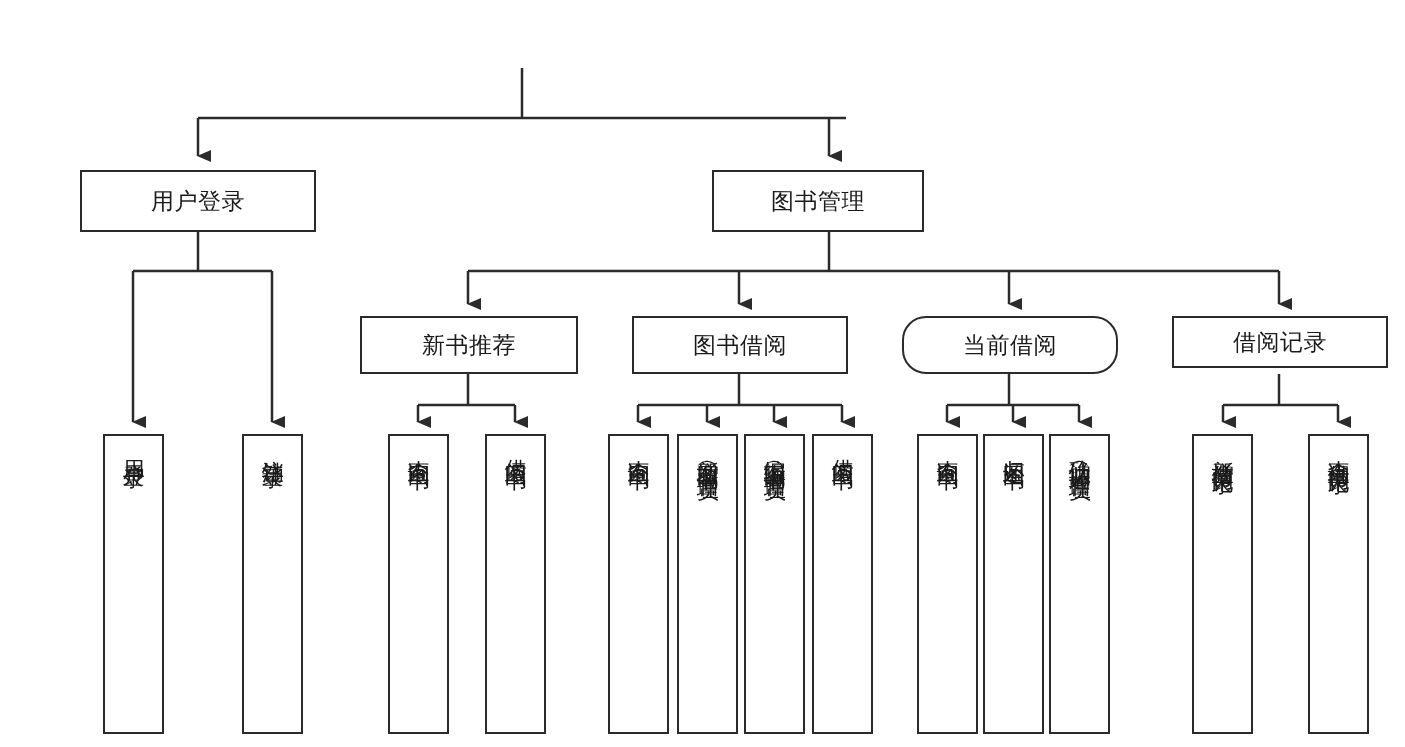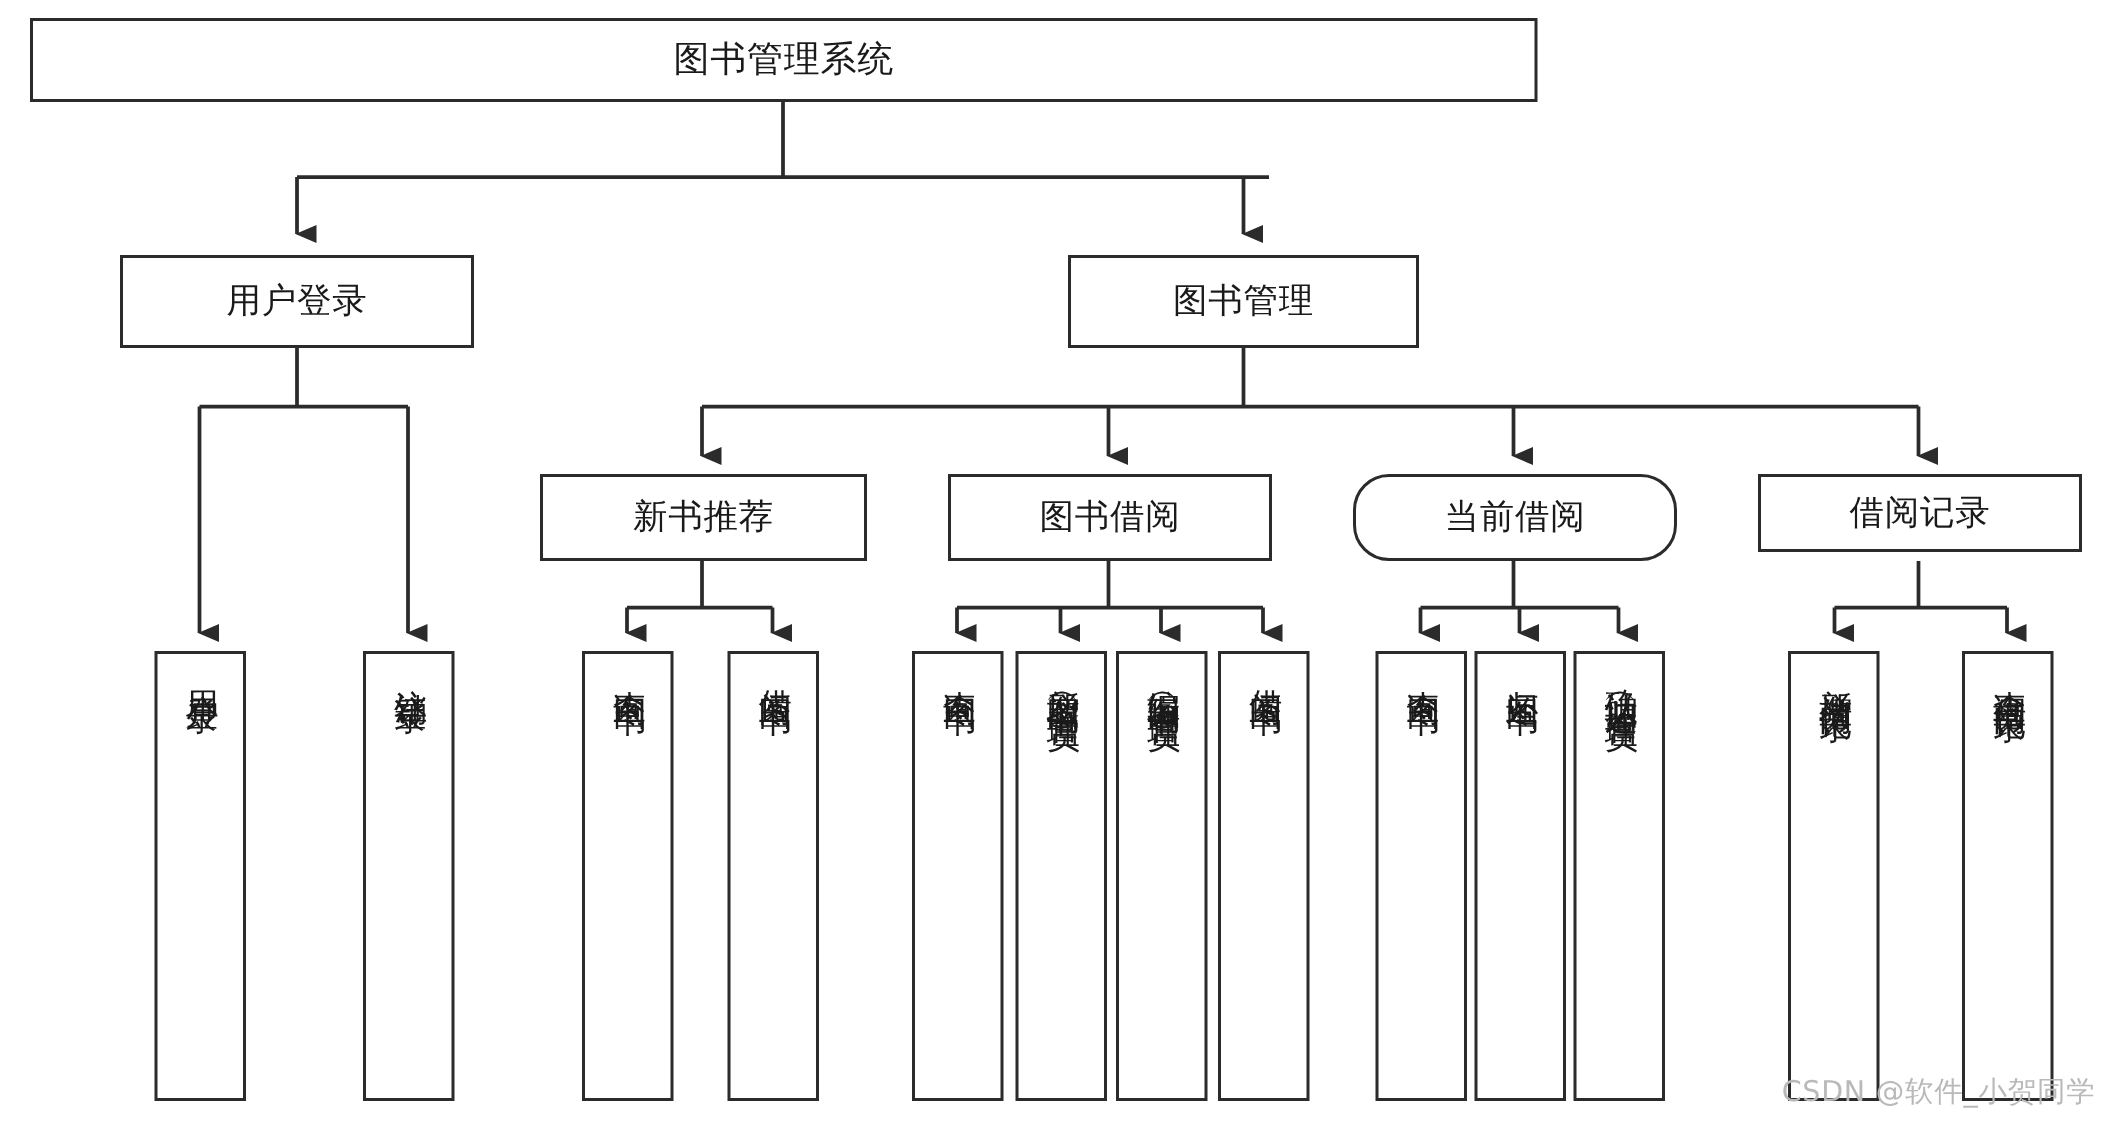--- a/index.html
+++ b/index.html
@@ -124,28 +124,25 @@
       <path d="M1013,405 L1013,422" marker-end="url(#arrow)"></path>
       <path d="M1079,405 L1079,422" marker-end="url(#arrow)"></path>
 
       <path d="M1279,374 L1279,405"></path>
       <path d="M1223,405 L1338,405"></path>
       <path d="M1223,405 L1223,422" marker-end="url(#arrow)"></path>
       <path d="M1338,405 L1338,422" marker-end="url(#arrow)"></path>
     </g>
   </svg>
 
-  <div class="node horiz root" style="left:20px; top:12px; width:1005px; height:56px;">
-    <span class="label">图书管理系统</span>
-  </div>
 
   <div class="node horiz" style="left:80px; top:170px; width:236px; height:62px;">
     <span class="label">用户登录</span>
   </div>
-  <div class="node horiz" style="left:712px; top:170px; width:234px; height:62px;">
+  <div class="node horiz" style="left:712px; top:170px; width:212px; height:62px;">
     <span class="label">图书管理</span>
   </div>
 
   <div class="node horiz" style="left:360px; top:316px; width:218px; height:58px;">
     <span class="label">新书推荐</span>
   </div>
   <div class="node horiz" style="left:632px; top:316px; width:216px; height:58px;">
     <span class="label">图书借阅</span>
   </div>
   <div class="node horiz" style="left:902px; top:316px; width:216px; height:58px;border-radius:24px;">
@@ -192,15 +189,14 @@
     <span class="label">确认归还（管理员）</span>
   </div>
 
   <div class="node vert" style="left:1192px; top:434px; width:61px; height:300px;">
     <span class="label">新增借阅记录</span>
   </div>
   <div class="node vert" style="left:1308px; top:434px; width:61px; height:300px;">
     <span class="label">查询借阅记录</span>
   </div>
 
-  <div class="watermark">CSDN @软件_小贺同学</div>
 
 </div>
 
 </body></html>

